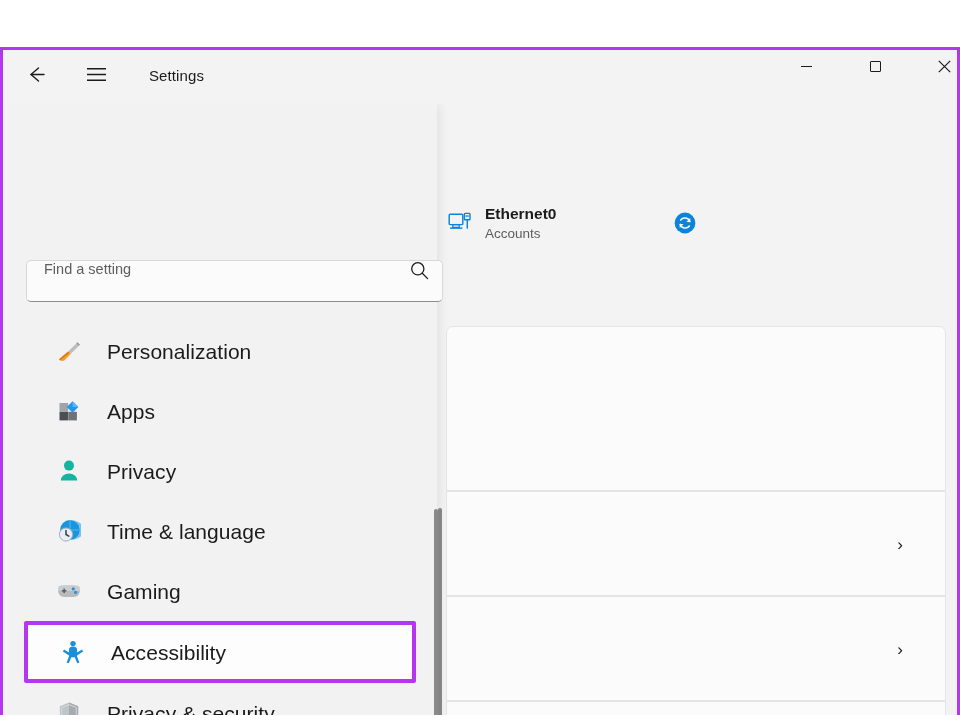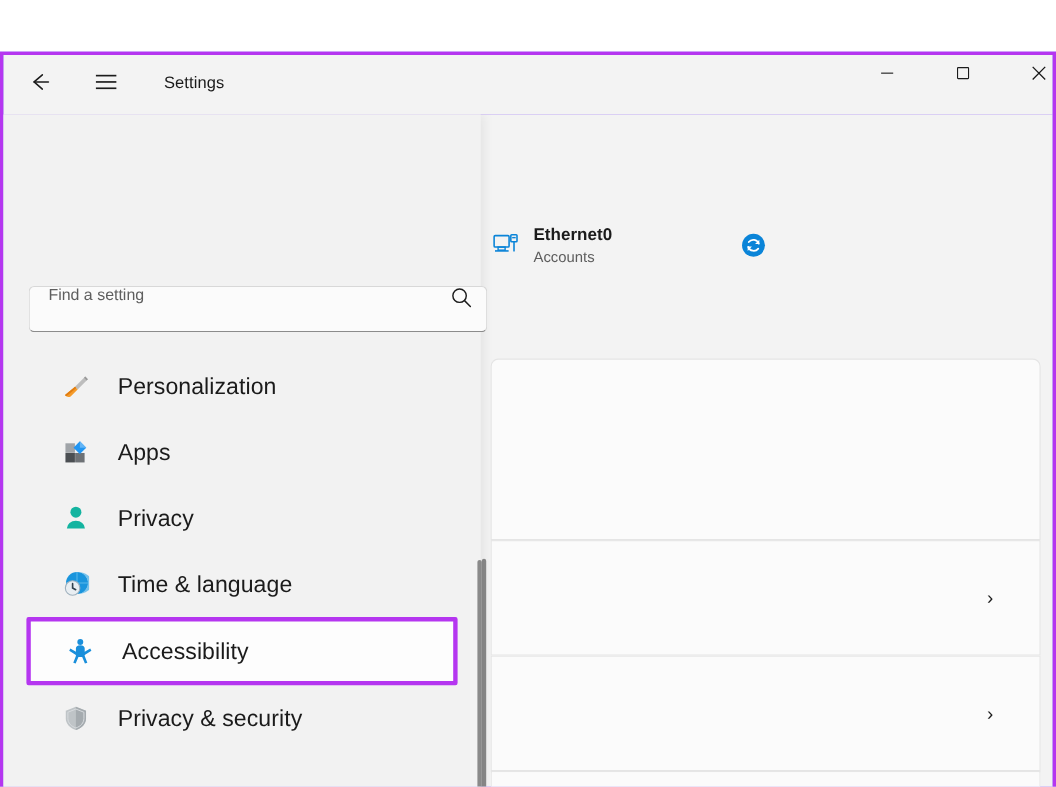--- a/index.html
+++ b/index.html
@@ -452,20 +452,33 @@
             <circle cx="13" cy="11" r="10" fill="#1a95dd"></circle>
             <path d="M13 1 A10 10 0 0 1 13 21 A14 10 0 0 0 13 1 Z" fill="#41aee8" opacity="0.7"></path>
             <path d="M3 11 H23 M13 1 V21" stroke="#6fc4ee" stroke-width="0.9" fill="none" opacity="0.8"></path>
             <circle cx="9" cy="15.5" r="6.6" fill="#e9eef2" stroke="#9fb0bd" stroke-width="1"></circle>
             <path d="M9 11.6 V15.5 L11.8 17.1" stroke="#31404c" stroke-width="1.5" fill="none" stroke-linecap="round"></path>
           </svg>
         </span>
         <span class="nav-label">Time &amp; language</span>
       </div>
 
+      <div class="nav-item">
+        <span class="nav-icon">
+          <svg width="24" height="24" viewBox="0 0 24 24">
+            <rect x="1.2" y="6.5" width="21.6" height="11.5" rx="5.7" fill="#b7bbbe"></rect>
+            <rect x="1.2" y="6.5" width="21.6" height="5.5" rx="2.8" fill="#c9cdd0"></rect>
+            <rect x="4.8" y="11.1" width="4.6" height="1.5" fill="#5a5e61"></rect>
+            <rect x="6.4" y="9.5" width="1.5" height="4.6" fill="#5a5e61"></rect>
+            <circle cx="16.3" cy="9.9" r="1.6" fill="#2f8fd8"></circle>
+            <circle cx="18.6" cy="13.4" r="1.6" fill="#2f8fd8"></circle>
+          </svg>
+        </span>
+        <span class="nav-label">Gaming</span>
+      </div>
 
       <div class="nav-item highlighted">
         <span class="nav-icon">
           <svg width="24" height="24" viewBox="0 0 24 24">
             <circle cx="12" cy="3.6" r="2.7" fill="#1a8fdb"></circle>
             <path d="M12 6.6 C9.2 6.6 8 8 8 9.6 L8 12.4 L3 9.6 L1.9 11.5 L8 15.4 L8 16.4
                      L5.6 22.4 L7.8 23.2 L10.3 17.2 L13.7 17.2 L16.2 23.2 L18.4 22.4
                      L16 16.4 L16 15.4 L22.1 11.5 L21 9.6 L16 12.4 L16 9.6
                      C16 8 14.8 6.6 12 6.6 Z" fill="#1a8fdb"></path>
           </svg>

